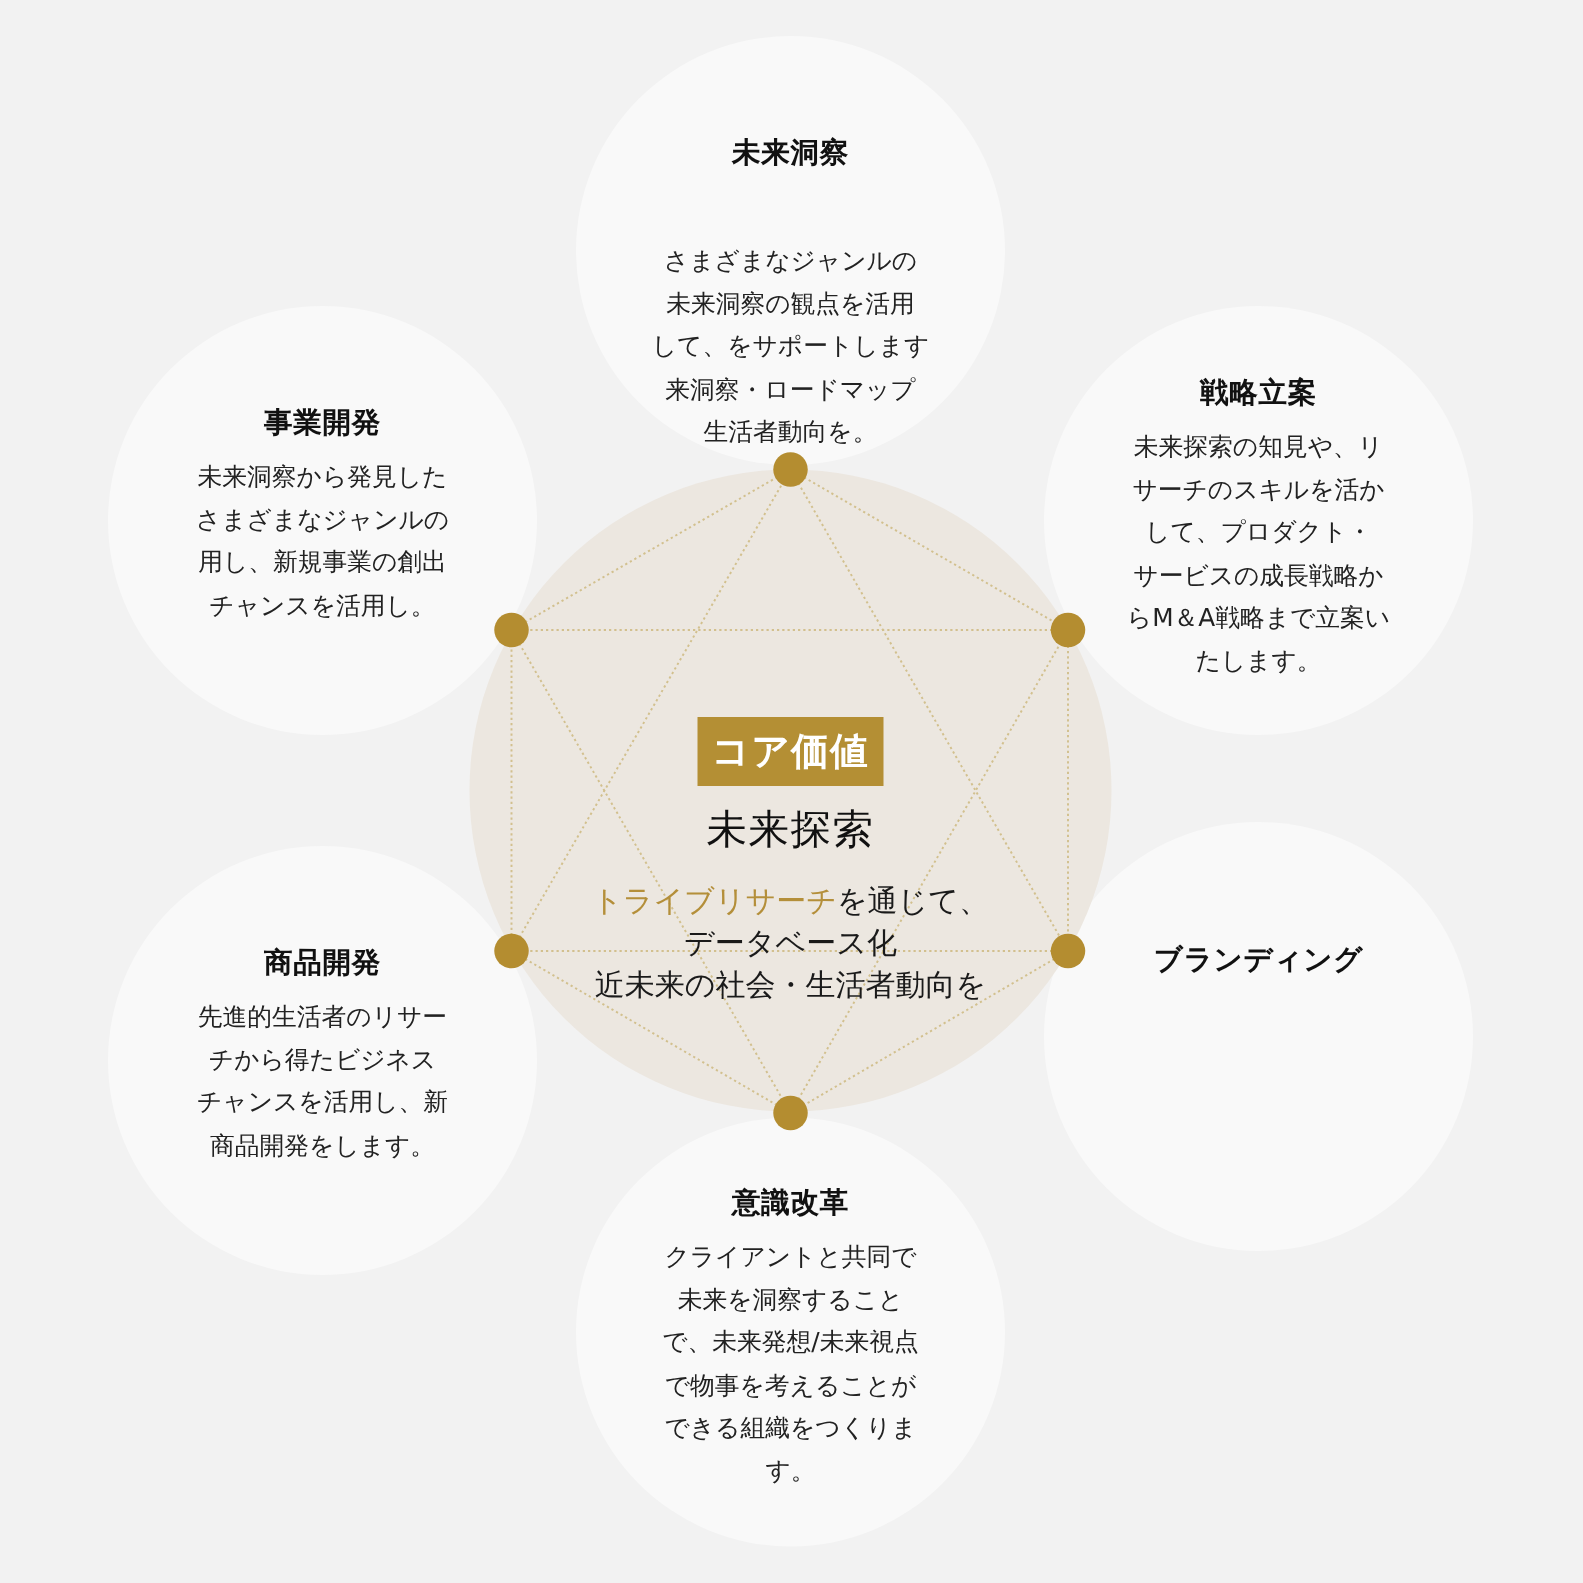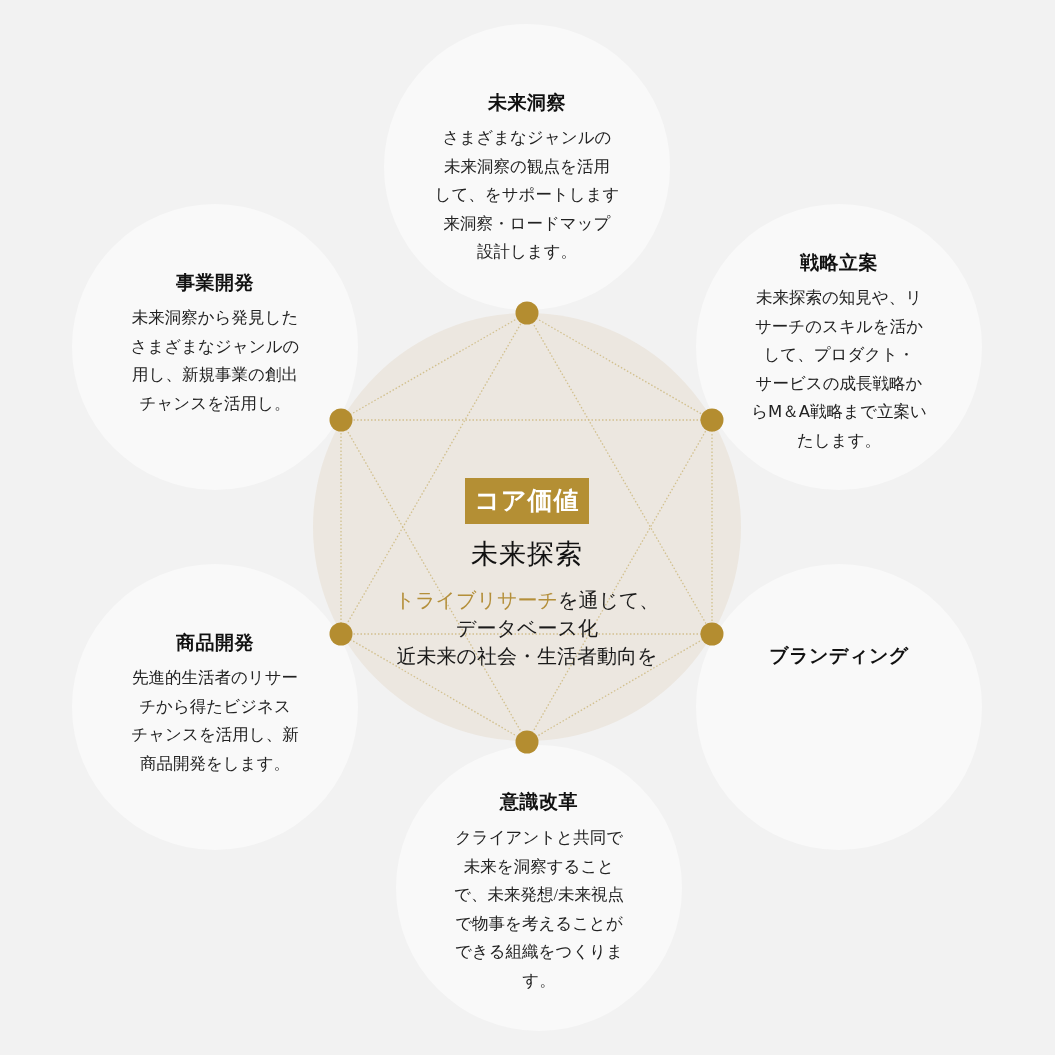--- a/index.html
+++ b/index.html
@@ -16,48 +16,48 @@
   .badge { background:#b48f34; color:#fff; font-weight:bold; font-size:25px; line-height:46px; height:46px; padding:0 9px; letter-spacing:1px;margin-top:44px; }
   .core-title { font-weight:normal; font-size:27px; margin-top:12px; line-height:36px; color:#111; letter-spacing:1px; }
   .core-desc { margin-top:14px; font-size:20px; line-height:28px; text-align:center; color:#1a1a1a; }
   .core-desc span { display:block; white-space:nowrap; }
   .gold { color:#b48f3a; display:inline !important; }
   .dot { position:absolute; width:23px; height:23px; border-radius:50%; background:#b48d30; transform:translate(-50%,-50%); }
 </style>
 </head>
 <body>
 
-<div class="sat" style="left:384px; top:24px; padding-top:66px;">
+<div class="sat" style="left:384px; top:24px; padding-top:66px;gap:36px;">
   <div class="title">未来洞察</div>
   <div class="body">
     <span>さまざまなジャンルの</span>
     <span>未来洞察の観点を活用</span>
     <span>して、をサポートします</span>
     <span>来洞察・ロードマップ</span>
-    <span>設計します。</span>
+    <span>生活者動向を。</span>
   </div>
 </div>
 
 <div class="sat" style="left:696px; top:204px; padding-top:46px;">
   <div class="title">戦略立案</div>
   <div class="body">
     <span>未来探索の知見や、リ</span>
     <span>サーチのスキルを活か</span>
     <span>して、プロダクト・</span>
     <span>サービスの成長戦略か</span>
     <span>らM＆A戦略まで立案い</span>
     <span>たします。</span>
   </div>
 </div>
 
-<div class="sat" style="left:696px; top:564px; padding-top:80px;font-family:Liberation Serif, serif;">
+<div class="sat" style="left:696px; top:548px; padding-top:80px;">
   <div class="title">ブランディング</div>
 </div>
 
-<div class="sat" style="left:396px; top:745px; padding-top:45px;font-family:Liberation Serif, serif;">
+<div class="sat" style="left:384px; top:745px; padding-top:45px;">
   <div class="title">意識改革</div>
   <div class="body">
     <span>クライアントと共同で</span>
     <span>未来を洞察すること</span>
     <span>で、未来発想/未来視点</span>
     <span>で物事を考えることが</span>
     <span>できる組織をつくりま</span>
     <span>す。</span>
   </div>
 </div>

